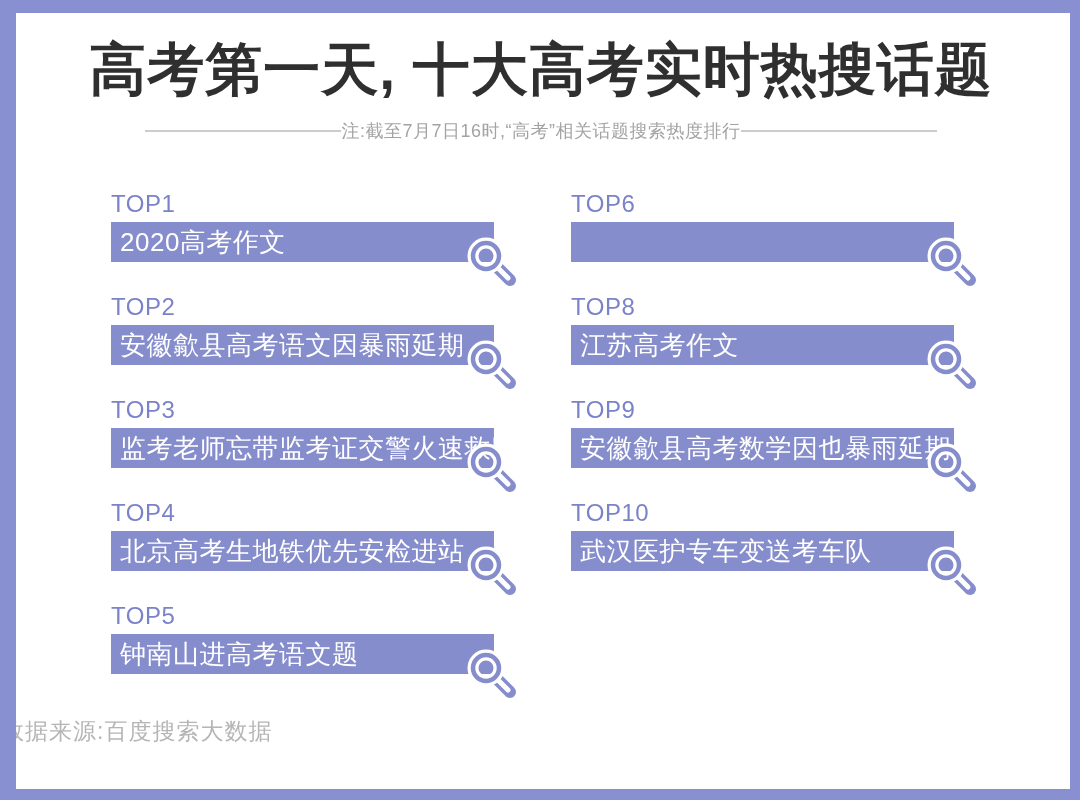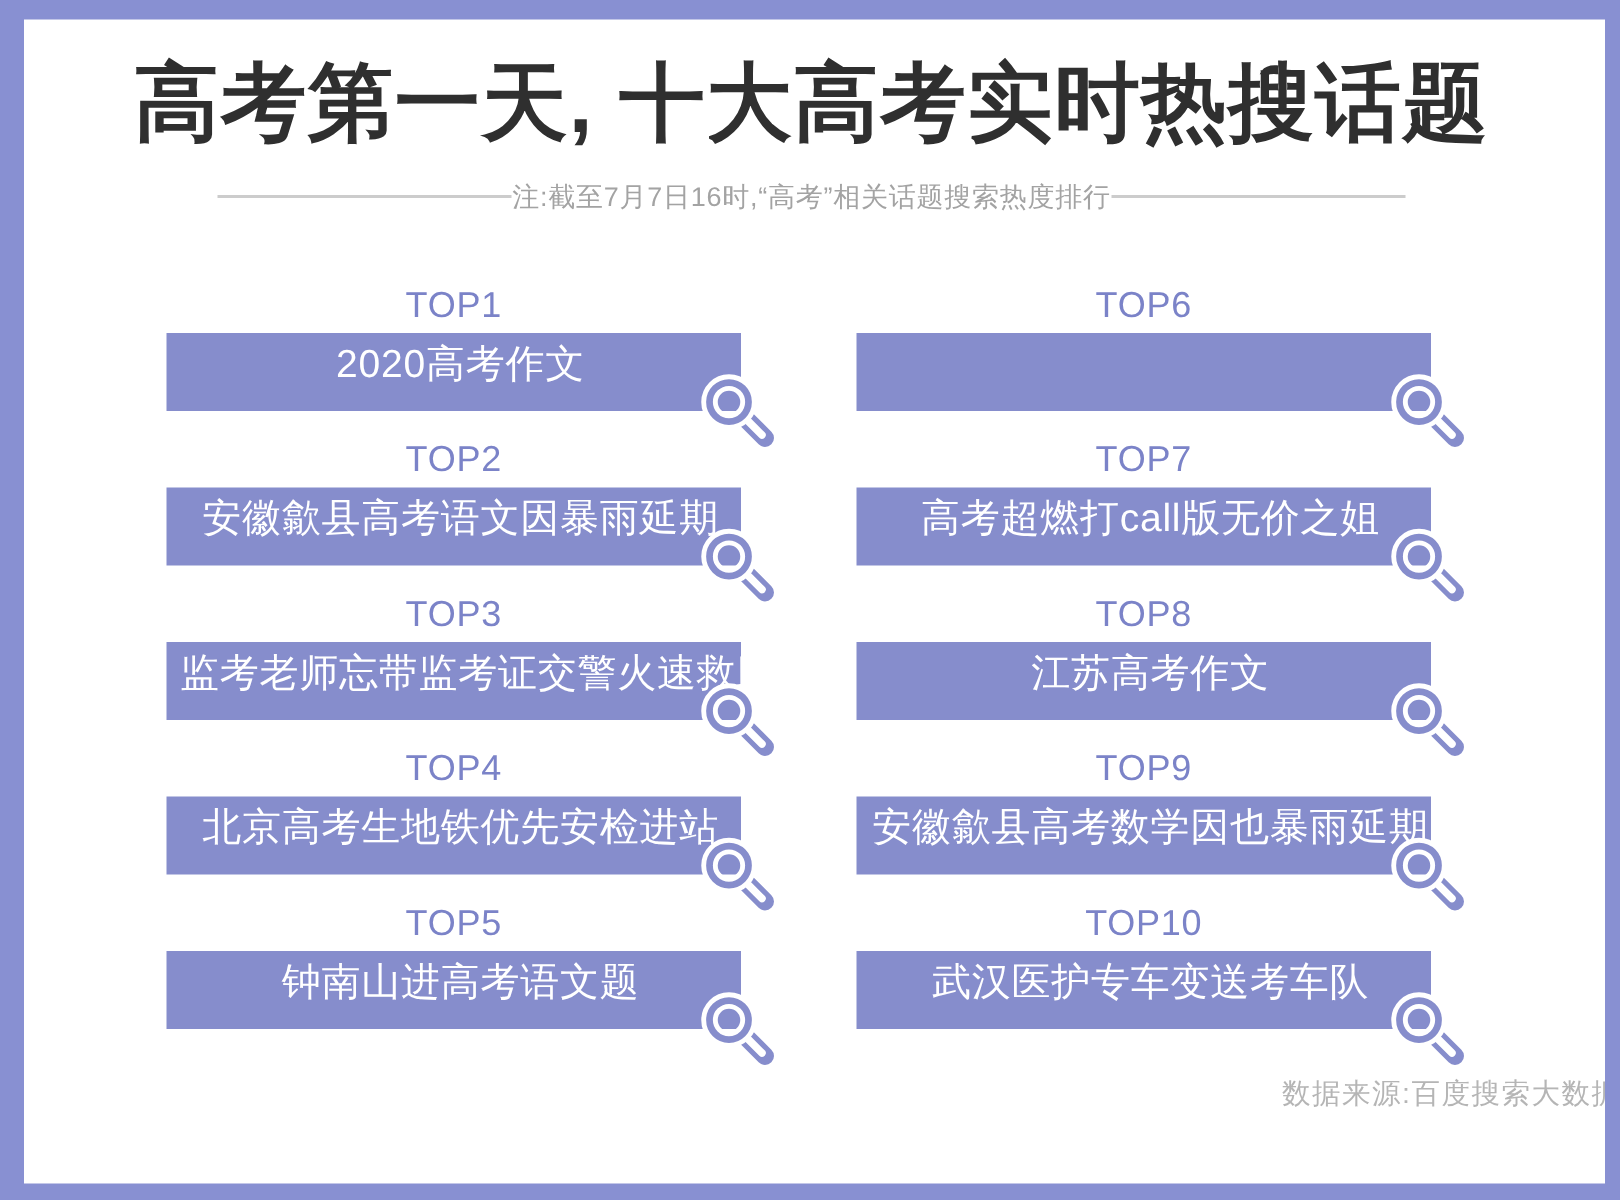--- a/index.html
+++ b/index.html
@@ -25,37 +25,37 @@
   .note-line{width:196px;height:2px;background:#cccccc;}
   .note-text{font-size:18px;color:#a3a3a3;letter-spacing:0.5px;}
   .grid{
     margin:46px 0 0 110px;
     display:grid;
     grid-template-columns:383px 383px;
     column-gap:77px;
     grid-template-rows:repeat(5,103px);
     grid-auto-flow:column;
   }
-  .item{position:relative;text-align:center;}
+  .item{position:relative;}
   .rank{
     font-size:24px;color:#7b83c8;font-weight:500;letter-spacing:0.5px;
     height:30px;line-height:30px;
   }
   .bar{
-    position:relative;margin-top:3px;height:52px;background:#868dcc;
+    position:relative;margin-top:3px;height:40px;background:#868dcc;
     line-height:40px;
   }
   .topic-text{
     color:#ffffff;font-size:26px;padding-left:9px;
     white-space:nowrap;letter-spacing:0.5px;
   }
   .mag{position:absolute;right:-28px;bottom:-30px;z-index:3;}
   .footer{
-    margin-top:12px;text-align:right;
-    font-size:19px;color:#b5b5b5;letter-spacing:1px;
+    margin-top:12px;text-align:left;
+    font-size:23px;color:#b5b5b5;letter-spacing:1px;
   }
 </style>
 </head>
 <body>
 
 <div class="frame"></div>
 
 <div class="content">
 
   <h1 class="title">高考第一天, 十大高考实时热搜话题</h1>
@@ -137,32 +137,20 @@
     <div class="bar">
       <svg class="mag" width="56" height="56" viewBox="0 0 56 56">
         <line x1="30" y1="30" x2="44" y2="44" stroke="#868dcc" stroke-width="12" stroke-linecap="round"></line>
         <line x1="32" y1="32" x2="42" y2="42" stroke="#ffffff" stroke-width="5" stroke-linecap="round"></line>
         <circle cx="20" cy="20" r="13" fill="none" stroke="#ffffff" stroke-width="11"></circle>
         <circle cx="20" cy="20" r="13" fill="none" stroke="#868dcc" stroke-width="4.5"></circle>
       </svg>
     </div>
   </div>
 
-  <div class="item">
-    <div class="rank">TOP7</div>
-    <div class="bar">
-      <span class="topic-text">高考超燃打call版无价之姐</span>
-      <svg class="mag" width="56" height="56" viewBox="0 0 56 56">
-        <line x1="30" y1="30" x2="44" y2="44" stroke="#868dcc" stroke-width="12" stroke-linecap="round"></line>
-        <line x1="32" y1="32" x2="42" y2="42" stroke="#ffffff" stroke-width="5" stroke-linecap="round"></line>
-        <circle cx="20" cy="20" r="13" fill="none" stroke="#ffffff" stroke-width="11"></circle>
-        <circle cx="20" cy="20" r="13" fill="none" stroke="#868dcc" stroke-width="4.5"></circle>
-      </svg>
-    </div>
-  </div>
 
   <div class="item">
     <div class="rank">TOP8</div>
     <div class="bar">
       <span class="topic-text">江苏高考作文</span>
       <svg class="mag" width="56" height="56" viewBox="0 0 56 56">
         <line x1="30" y1="30" x2="44" y2="44" stroke="#868dcc" stroke-width="12" stroke-linecap="round"></line>
         <line x1="32" y1="32" x2="42" y2="42" stroke="#ffffff" stroke-width="5" stroke-linecap="round"></line>
         <circle cx="20" cy="20" r="13" fill="none" stroke="#ffffff" stroke-width="11"></circle>
         <circle cx="20" cy="20" r="13" fill="none" stroke="#868dcc" stroke-width="4.5"></circle>

